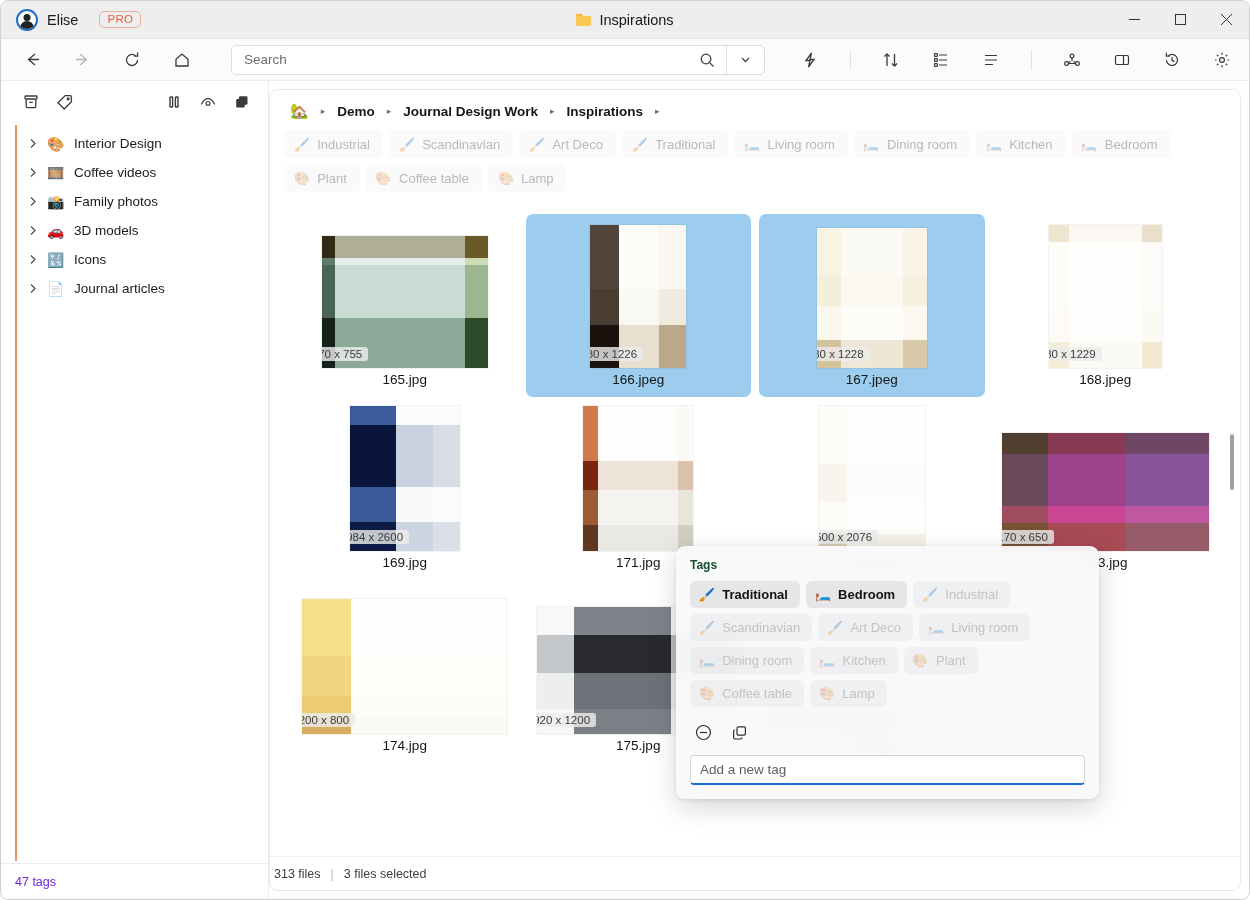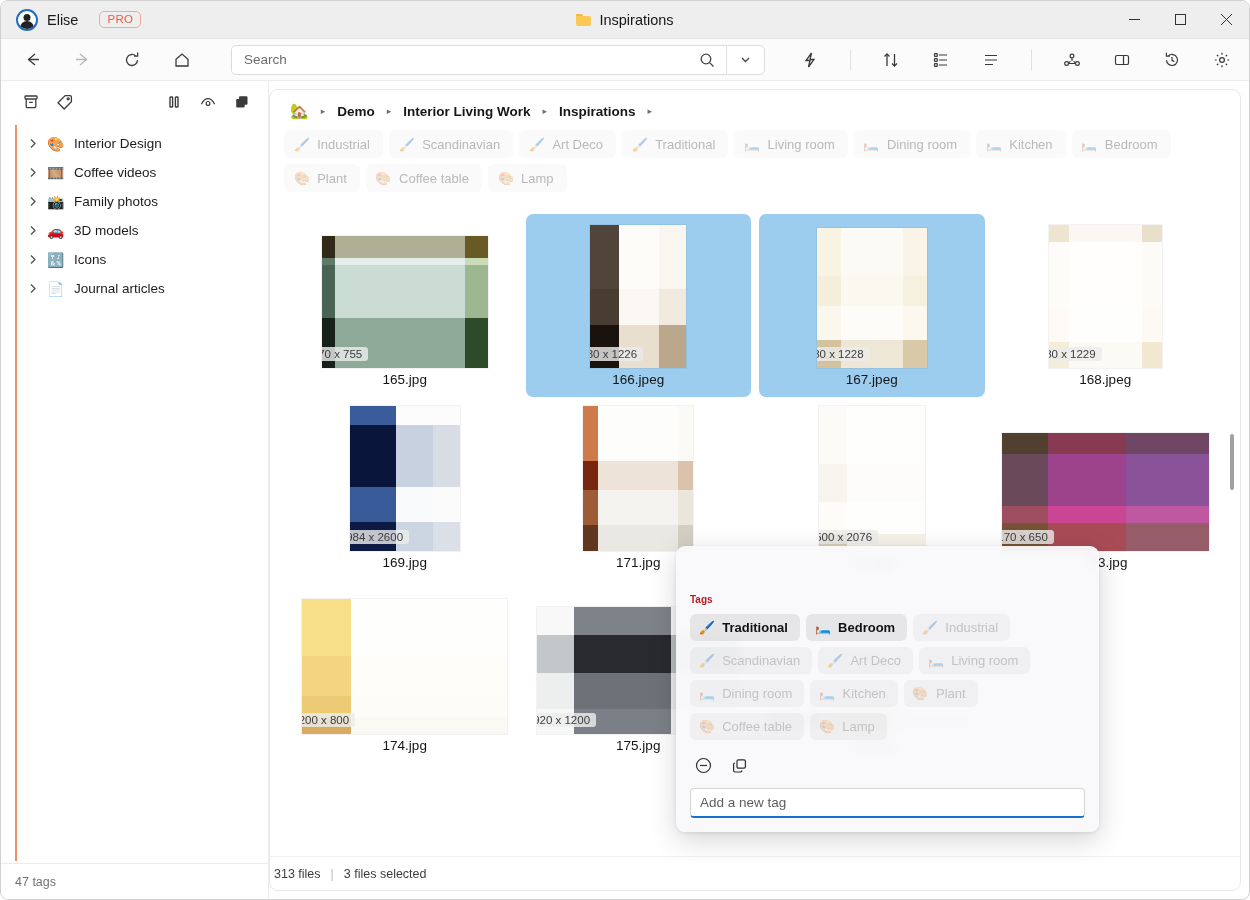--- a/index.html
+++ b/index.html
@@ -138,21 +138,21 @@
   }
   .chev {
     width: 11px; flex: 0 0 11px; color: #4a4a4a;
     display: flex; align-items: center; justify-content: center;
   }
   .temoji { font-size: 14px; width: 18px; flex: 0 0 18px; text-align: center;
             font-family: "DejaVu Sans", sans-serif; }
   .side-foot {
     height: 36px; flex: 0 0 36px;
     display: flex; align-items: center; padding-left: 14px;
-    font-size: 12.5px; color: #737373;
+    font-size: 12.5px; color: #6d28d9;
     border-top: 1px solid #ececec;
   }
 
   
   .main {
     flex: 1; min-width: 0; margin: 8px 8px 8px 0;
     border: 1px solid #e8e8e8; border-radius: 9px;
     background: #fff; display: flex; flex-direction: column;
     overflow: hidden; position: relative;
   }
@@ -234,21 +234,21 @@
   .popup {
     position: absolute; left: 406px; top: 456px;
     width: 423px;
     background: rgba(249,249,251,.93);
     border-radius: 9px;
     box-shadow: 0 8px 28px rgba(0,0,0,.17), 0 1px 4px rgba(0,0,0,.10);
     padding: 12px 14px 0;
     z-index: 40;
     backdrop-filter: blur(6px);
   }
-  .popup-title { font-size: 10px; color: #b91c1c; font-weight: bold; margin-bottom: 9px; margin-top: 36px; }
+  .popup-title { font-size: 12px; color: #14532d; font-weight: bold; margin-bottom: 9px; }
   .ptags { display: flex; flex-wrap: wrap; gap: 6px 6px; }
   .ptag {
     display: inline-flex; align-items: center; gap: 7px;
     height: 27px; padding: 0 12px 0 9px;
     border-radius: 6px; background: rgba(0,0,0,.035);
     font-size: 13px; color: #c3c3c3;
   }
   .ptag .em { font-size: 13px; opacity: .30; font-family: "DejaVu Sans", sans-serif; }
   .ptag.active { color: #121212; font-weight: bold; background: rgba(0,0,0,.075); }
   .ptag.active .em { opacity: 1; }
@@ -503,21 +503,21 @@
       <div class="side-foot">47 tags</div>
     </div>
 
     <div class="main">
 
       <div class="crumbs">
         <span class="crumb home">🏡</span>
         <span class="crumb-sep">▸</span>
         <span class="crumb">Demo</span>
         <span class="crumb-sep">▸</span>
-        <span class="crumb">Interior Living Work</span>
+        <span class="crumb">Journal Design Work</span>
         <span class="crumb-sep">▸</span>
         <span class="crumb">Inspirations</span>
         <span class="crumb-sep">▸</span>
       </div>
 
       <div class="tagbar" id="tagbar">
           <div class="fchip">
             <span class="em">🖌️</span>
             <span>Industrial</span>
           </div>

